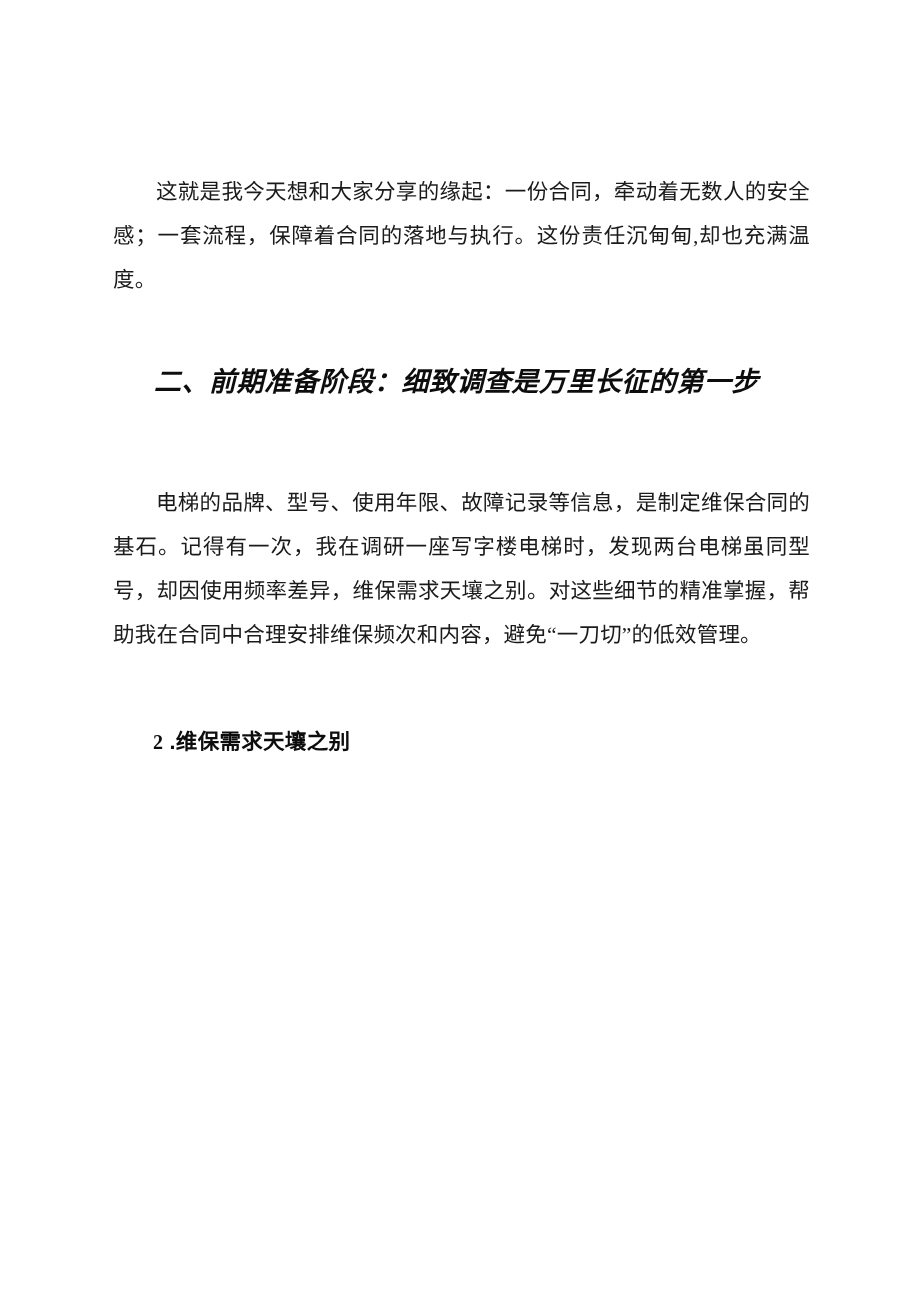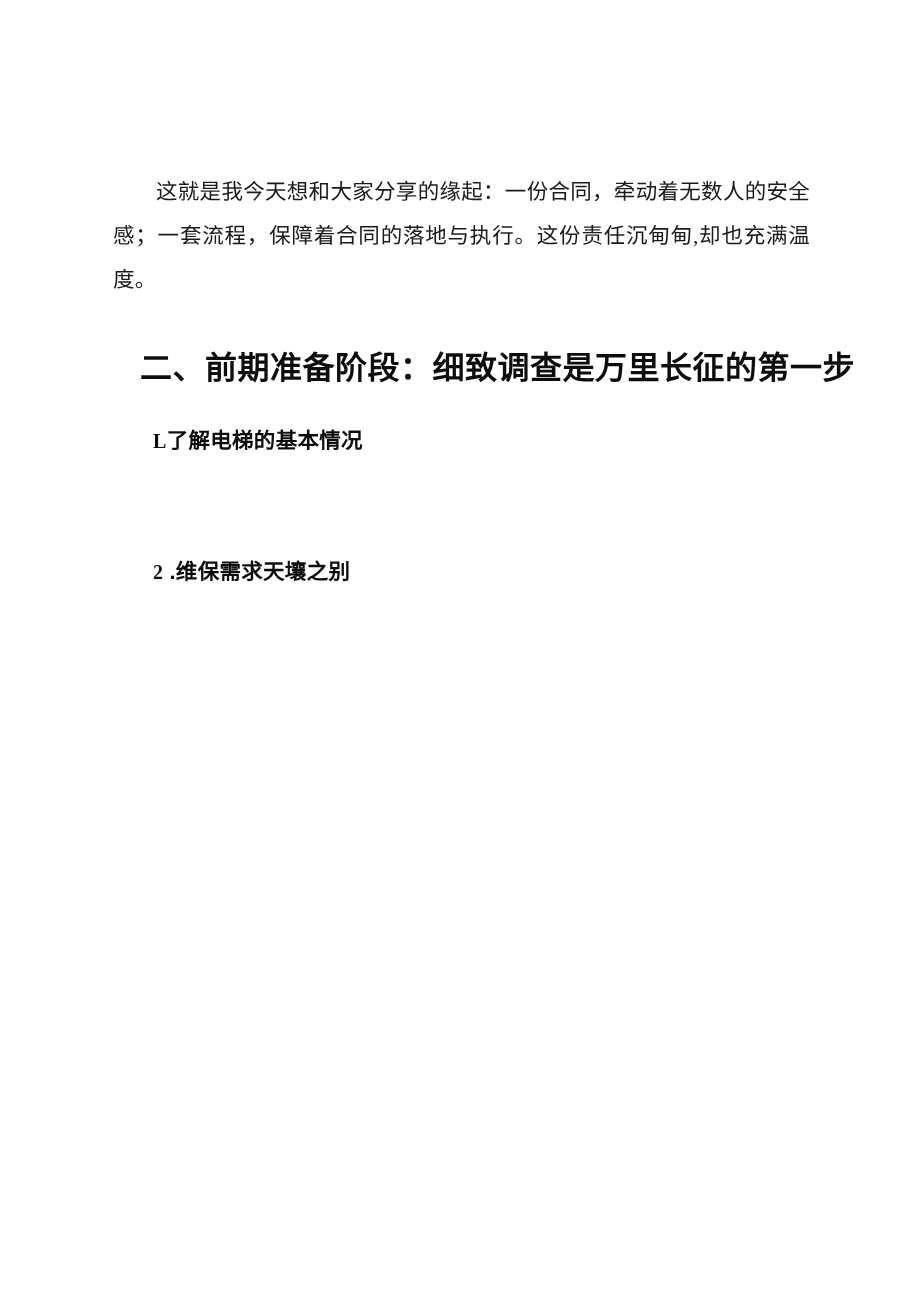--- a/index.html
+++ b/index.html
@@ -36,28 +36,29 @@
     text-justify: inter-ideograph;
     text-indent: 43px;
     margin: 0;
     letter-spacing: 0.2px;
     word-break: break-all;
   }
 
   
   .h2 {
     font-family: "Liberation Sans", "DejaVu Sans", sans-serif;
-    font-size: 32px;
+    font-size: 27px;
     line-height: 44px;
     font-weight: bold;
     color: #0d0d0d;
-    margin: 0;
+    margin: 14px;
     padding-left: 27px;
     letter-spacing: 0.5px;
     white-space: nowrap;
+    font-style: italic;
   }
 
   
   .h3 {
     font-family: "Liberation Sans", "DejaVu Sans", sans-serif;
     font-size: 21.5px;
     line-height: 34px;
     font-weight: bold;
     color: #0d0d0d;
     margin: 0;
@@ -91,26 +92,24 @@
     <div class="sp-top"></div>
 
     <p class="para">这就是我今天想和大家分享的缘起：一份合同，牵动着无数人的安全感；一套流程，保障着合同的落地与执行。这份责任沉甸甸,却也充满温度。</p>
 
     <div class="sp-para-h2"></div>
 
     <h2 class="h2">二、前期准备阶段：细致调查是万里长征的第一步</h2>
 
     <div class="sp-h2-h3"></div>
 
-    <h3 class="h3">
-      <span class="num">L</span><span>了解电梯的基本情况</span>
-    </h3>
 
     <div class="sp-h3-para"></div>
 
+    <p class="para">电梯的品牌、型号、使用年限、故障记录等信息，是制定维保合同的基石。记得有一次，我在调研一座写字楼电梯时，发现两台电梯虽同型号，却因使用频率差异，维保需求天壤之别。对这些细节的精准掌握，帮助我在合同中合理安排维保频次和内容，避免“一刀切”的低效管理。</p>
 
     <div class="sp-para-para"></div>
 
 
     <div class="sp-para-h3"></div>
 
     <h3 class="h3">
       <span class="num">2</span>&nbsp;<span>.维保需求天壤之别</span>
     </h3>
 

